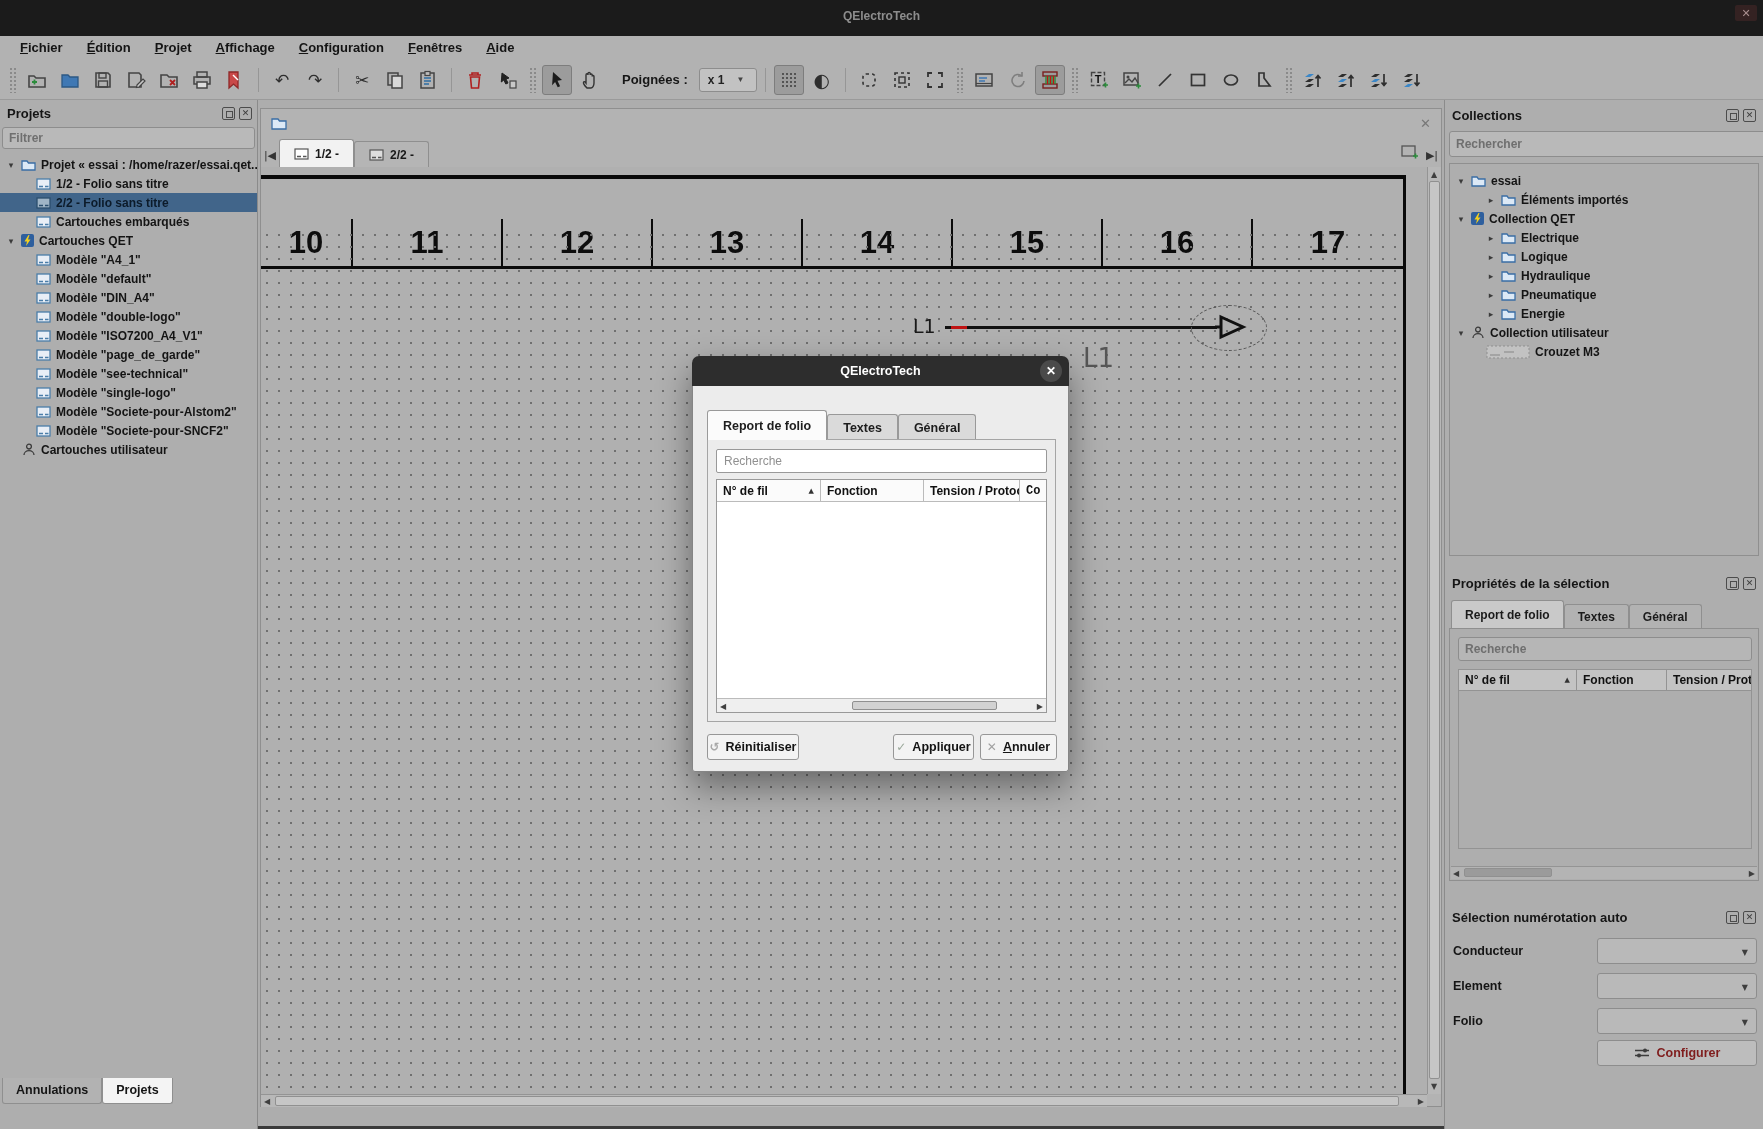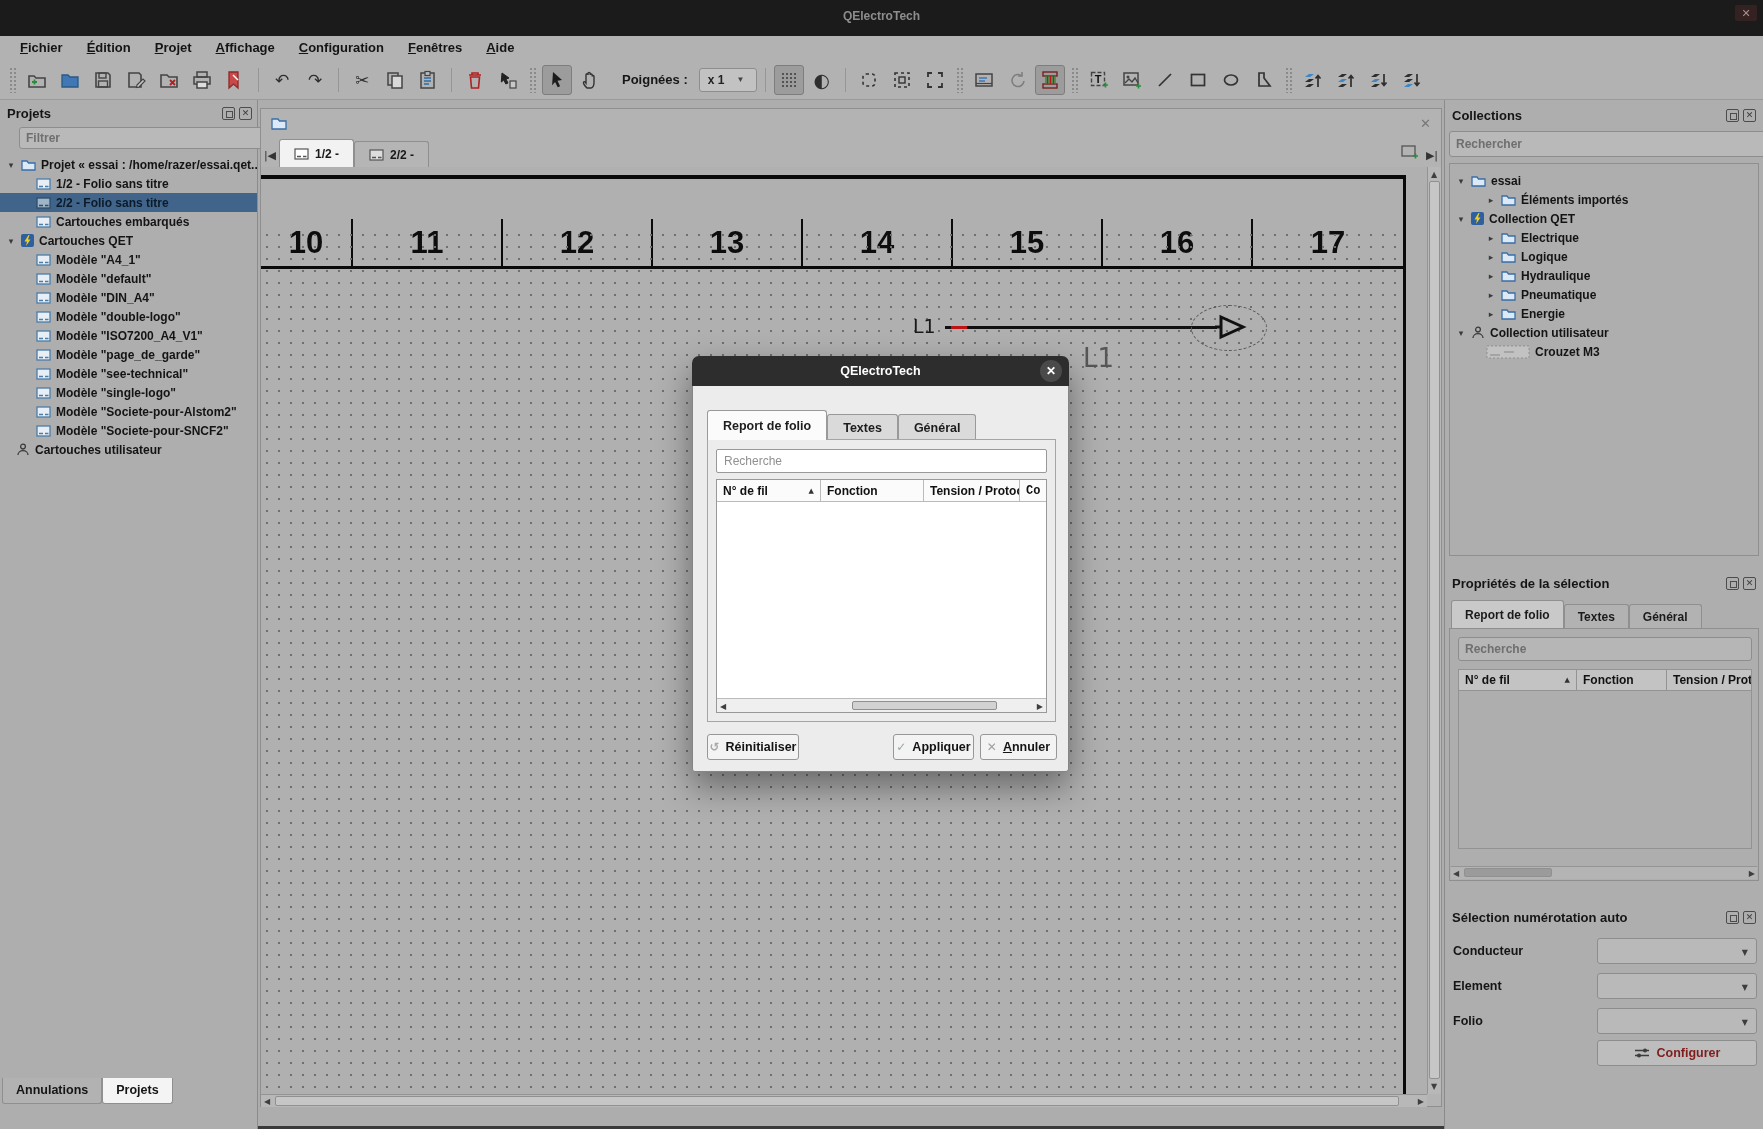--- a/index.html
+++ b/index.html
@@ -369,21 +369,21 @@
         </svg>
       </div>
   </div>
 
   <div class="dock-left">
     <div class="panel-head" style="top:2px;">
       <span class="ptitle">Projets</span>
       <span class="phbtn float" style="right:22px;"></span>
       <span class="phbtn" style="right:5px;">✕</span>
     </div>
-    <input class="ginput" style="left: 19px; top: 27px; width: 253px;" placeholder="Filtrer">
+    <input class="ginput" style="left: 2px; top: 27px; width: 253px;" placeholder="Filtrer">
     <div style="position:absolute; left:0; top:55px; width:257px;">
       <div class="trow">
           <span class="exp">▾</span>
           <svg class="tico" width="15" height="12">
             <path d="M1 2 h5 l1.5 2 H14 V11 H1 z" fill="#dce9f6" stroke="#3a6ea5" stroke-width="1.3"></path>
           </svg>
           <span>Projet « essai : /home/razer/essai.qet...</span>
         </div>
       <div class="trow ind1">
           <svg class="tico" width="15" height="12">
@@ -477,21 +477,21 @@
           </svg>
           <span>Modèle "Societe-pour-Alstom2"</span>
         </div>
       <div class="trow ind1">
           <svg class="tico" width="15" height="12">
             <rect x="1" y="1" width="13" height="10" fill="#e8eef6" stroke="#4a7da8" stroke-width="1.3"></rect>
             <path d="M3 8.5 h4 M9 8.5 h3.5" stroke="#4a7da8" stroke-width="1.6"></path>
           </svg>
           <span>Modèle "Societe-pour-SNCF2"</span>
         </div>
-      <div class="trow" style="padding-left:16px;">
+      <div class="trow" style="padding-left:22px;">
           <svg class="tico" width="14" height="13">
             <circle cx="7" cy="3.6" r="2.4" fill="none" stroke="#3b3b3b" stroke-width="1.3"></circle>
             <path d="M2 12 a5 4.4 0 0 1 10 0" fill="none" stroke="#3b3b3b" stroke-width="1.3"></path>
           </svg>
           <span>Cartouches utilisateur</span>
         </div>
     </div>
     <div class="dock-tabs">
       <div class="dktab">Annulations</div>
       <div class="dktab active">Projets</div>

